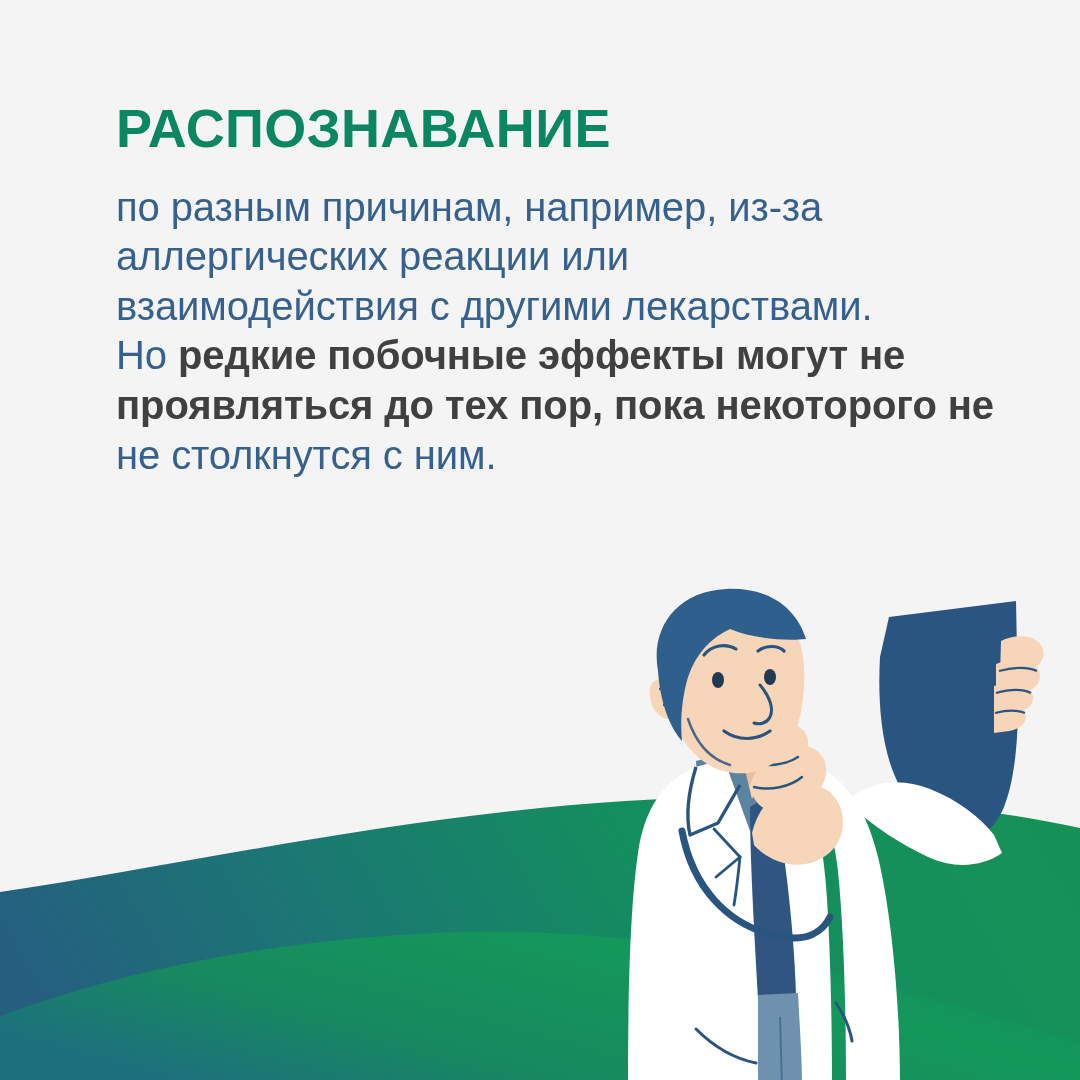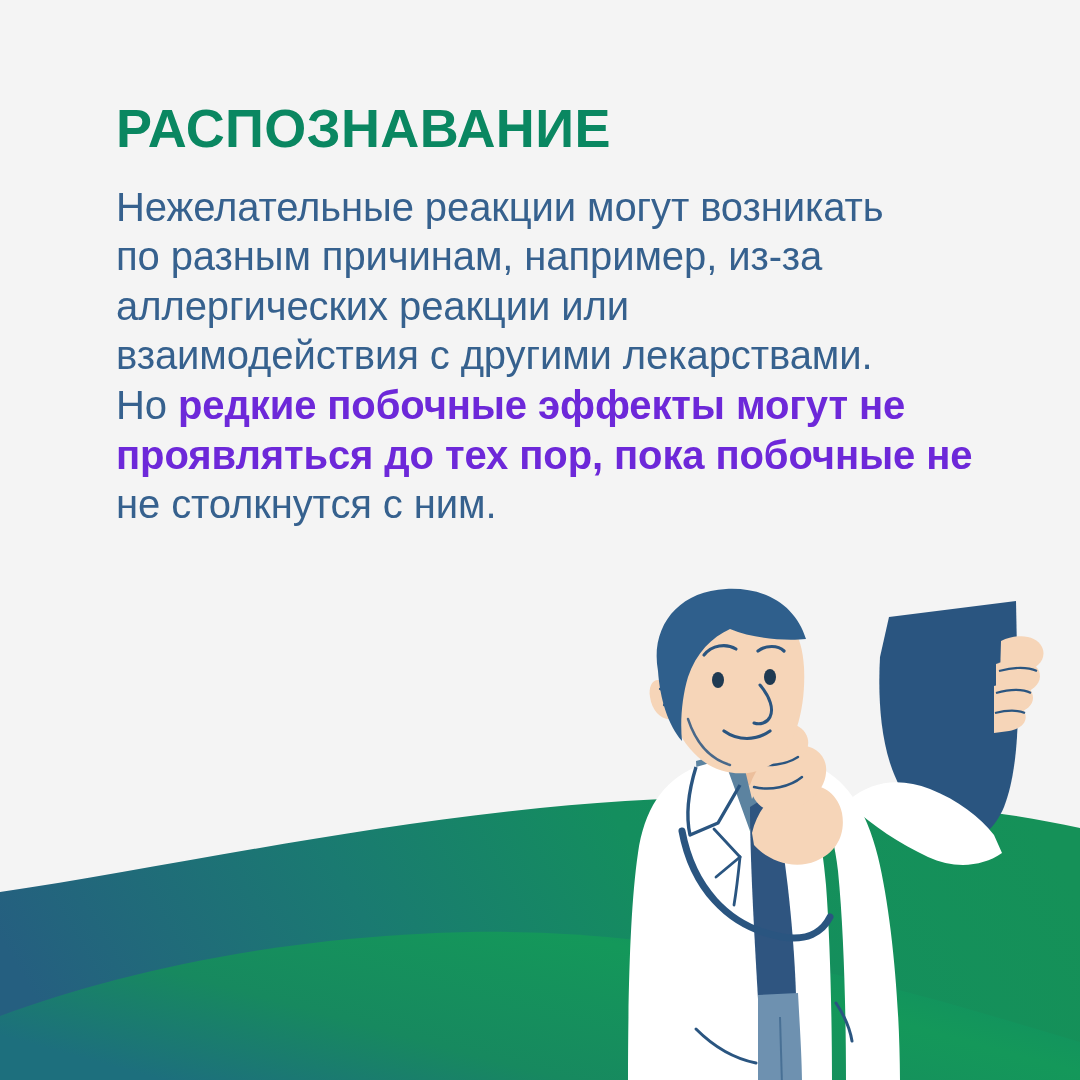--- a/index.html
+++ b/index.html
@@ -56,21 +56,21 @@
     font-size:40px;
     line-height:1.24;
     color:#36618e;
     font-weight:normal;
     letter-spacing:-0.1px;
   }
   .body-copy .para { margin:0; }
   .body-copy b,
   .body-copy strong {
     font-weight:bold;
-    color:#6d28d9;
+    color:#404040;
   }
   .nb { white-space:nowrap; }
 </style>
 </head>
 <body>
 
 <div class="slide">
 
   <svg class="waves" viewBox="0 0 1080 360" preserveAspectRatio="none">
     <defs>
@@ -180,28 +180,27 @@
     <path fill="none" stroke="#2a5580" stroke-width="3.2" stroke-linecap="round" d="M124,146 C138,156 156,156 170,146"></path>
 
     <path fill="none" stroke="#2a5580" stroke-width="2.4" stroke-linecap="round" opacity=".85" d="M88,134 C96,158 110,174 130,180"></path>
   </svg>
 
   <div class="content">
 
     <h1 class="headline">РАСПОЗНАВАНИЕ</h1>
 
     <div class="body-copy">
-      <p class="para nb">Нежелательные реакции могут возникать</p>
       <p class="para nb">по разным причинам, например, из-за</p>
       <p class="para nb">аллергических реакции или</p>
       <p class="para nb">взаимодействия с другими лекарствами.</p>
 
       <p class="para nb"><span>Но </span><b>редкие побочные эффекты могут не</b></p>
 
-      <p class="para nb"><b>проявляться до тех пор, пока побочные не</b></p>
+      <p class="para nb"><b>проявляться до тех пор, пока некоторого не</b></p>
 
 
 
       <p class="para nb">не столкнутся с ним.</p>
     </div>
 
   </div>
 
 </div>
 

